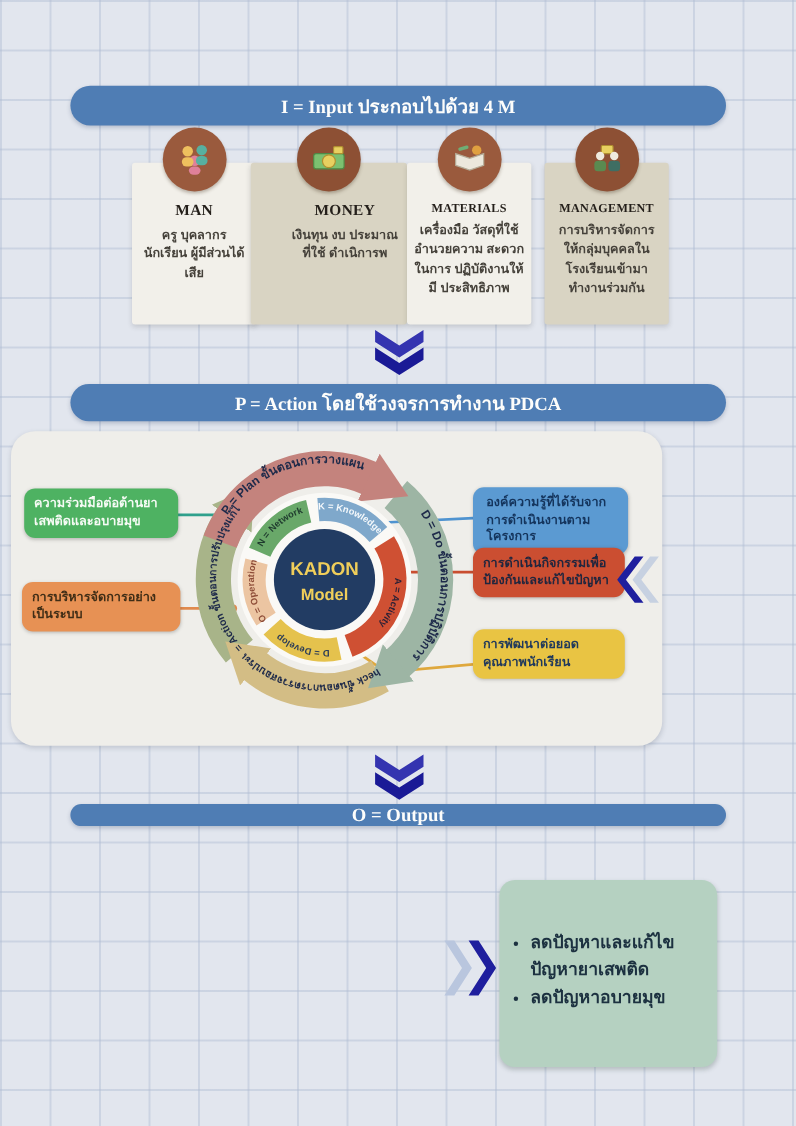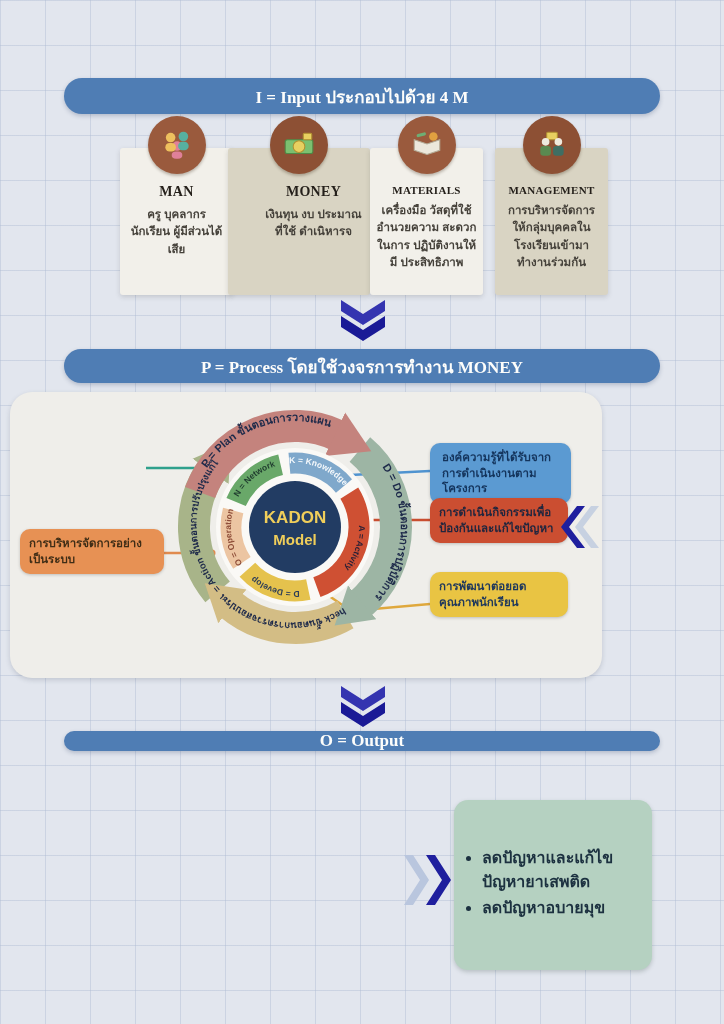--- a/index.html
+++ b/index.html
@@ -95,21 +95,21 @@
 
   <div class="card dark" style="left:228px;padding-left:29px;">
     <div class="circle c2">
       <svg width="34" height="34" viewBox="0 0 32 32">
         <rect x="3" y="11" width="26" height="13" rx="2" fill="#7cc070" stroke="#4e8a46"></rect>
         <circle cx="16" cy="17.5" r="5.5" fill="#e8d060" stroke="#b09030"></circle>
         <rect x="20" y="5" width="8" height="6" rx="1" fill="#e8d060" stroke="#b09030"></rect>
       </svg>
     </div>
     <h3>MONEY</h3>
-    <p>เงินทุน งบ ประมาณที่ใช้ ดำเนิหารจ</p>
+    <p>เงินทุน งบ ประมาณที่ใช้ ดำเนิการพ</p>
   </div>
 
   <div class="card light" style="left:370px;">
     <div class="circle c1">
       <svg width="34" height="34" viewBox="0 0 32 32">
         <path d="M4 21 L16 25 L28 21 L28 11 L16 15 L4 11 Z" fill="#ece8dc" stroke="#b5ad98"></path>
         <circle cx="22" cy="8" r="4" fill="#e0a040"></circle>
         <rect x="6" y="5" width="9" height="3" rx="1.5" fill="#6fae74" transform="rotate(-15 10 6)"></rect>
       </svg>
     </div>
@@ -130,21 +130,21 @@
     <h3 class="small">MANAGEMENT</h3>
     <p>การบริหารจัดการ ให้กลุ่มบุคคลใน โรงเรียนเข้ามา ทำงานร่วมกัน</p>
   </div>
 
   <svg class="chev-down" style="top:298px;">
     <polygon points="1,2 23,16 45,2 45,13 23,27 1,13" fill="#3434b0"></polygon>
     <polygon points="1,18 23,32 45,18 45,29 23,43 1,29" fill="#1a1a96"></polygon>
   </svg>
 
   <div class="bar" style="top:349px;height:34px;">
-    <span>P = Process โดยใช้วงจรการทำงาน MONEY</span>
+    <span>P = Action โดยใช้วงจรการทำงาน PDCA</span>
   </div>
 
   <div class="panel"></div>
 
   <svg id="ring-svg" width="592" height="286" viewBox="0 0 592 286">
     <defs>
       <marker id="mA" markerUnits="userSpaceOnUse" markerWidth="40" markerHeight="48" refX="3" refY="24" orient="auto">
         <path d="M0,2 L36,24 L0,46 Z" fill="#a8b489"></path>
         </marker>
       <marker id="mC" markerUnits="userSpaceOnUse" markerWidth="40" markerHeight="48" refX="3" refY="24" orient="auto">
@@ -217,20 +217,23 @@
     </text>
     <text font-size="8.5" font-weight="bold" text-anchor="middle" fill="#8e4d38">
       <textPath href="#segO" startOffset="50%">O = Operation</textPath>
     </text>
 
     <circle cx="285" cy="135" r="46" fill="#223c63"></circle>
     <text x="285" y="131" text-anchor="middle" font-size="17" font-weight="bold" fill="#f0ce5a">KADON</text>
     <text x="285" y="153" text-anchor="middle" font-size="15" font-weight="bold" fill="#f0ce5a">Model</text>
   </svg>
 
+  <div class="callout co-green">
+    <span>ความร่วมมือต่อต้านยาเสพติดและอบายมุข</span>
+  </div>
   <div class="callout co-orange">
     <span>การบริหารจัดการอย่างเป็นระบบ</span>
   </div>
   <div class="callout co-blue">
     <span>องค์ความรู้ที่ได้รับจากการดำเนินงานตามโครงการ</span>
   </div>
   <div class="callout co-red">
     <span>การดำเนินกิจกรรมเพื่อป้องกันและแก้ไขปัญหา</span>
   </div>
   <div class="callout co-yellow">

